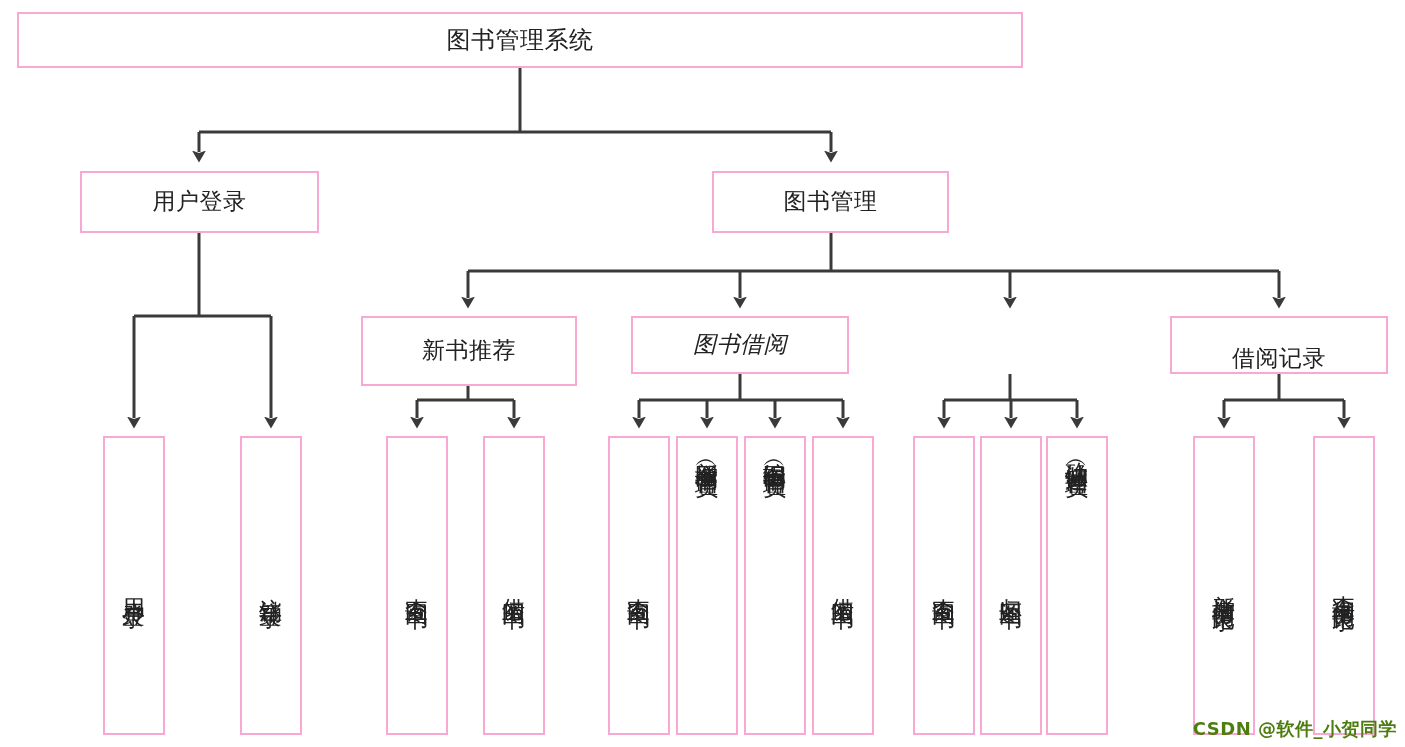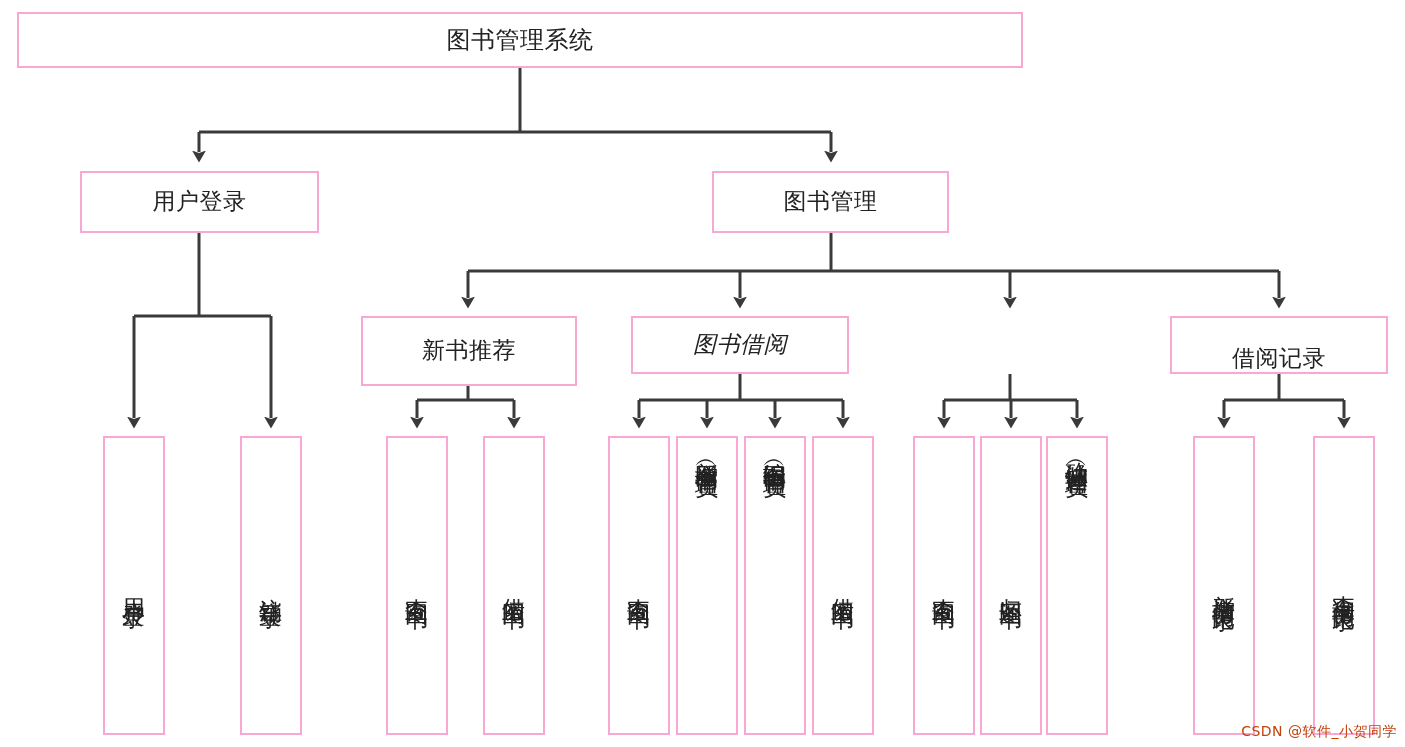--- a/index.html
+++ b/index.html
@@ -69,25 +69,26 @@
   }
   
   .node.vertical.center-v {
     align-items: center;
     padding-top: 0;
   }
   #watermark {
     position: absolute;
     right: 8px;
     bottom: 6px;
-    font-size: 14px;
-    color: #c2410c;
+    font-size: 18px;
+    color: #4d7c0f;
     letter-spacing: 0.5px;
     z-index: 5;
     white-space: nowrap;
+    font-weight: bold;
   }
 </style>
 </head>
 <body>
 
 <div id="diagram-root">
 
   <svg id="edges-layer" viewBox="0 0 1405 747" width="1405" height="747" xmlns="http://www.w3.org/2000/svg">
     <defs>
       <marker id="arrow" markerWidth="12" markerHeight="14" refX="1.5" refY="7" orient="auto" markerUnits="userSpaceOnUse">

